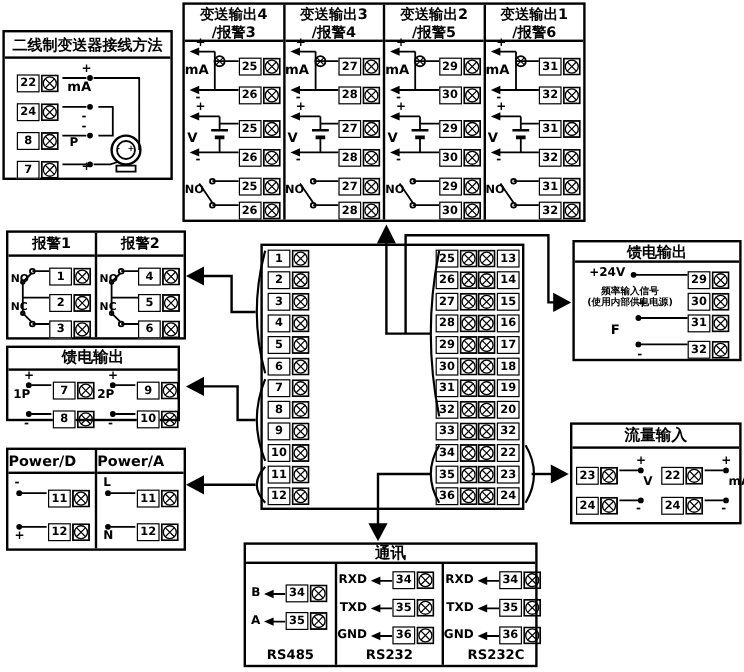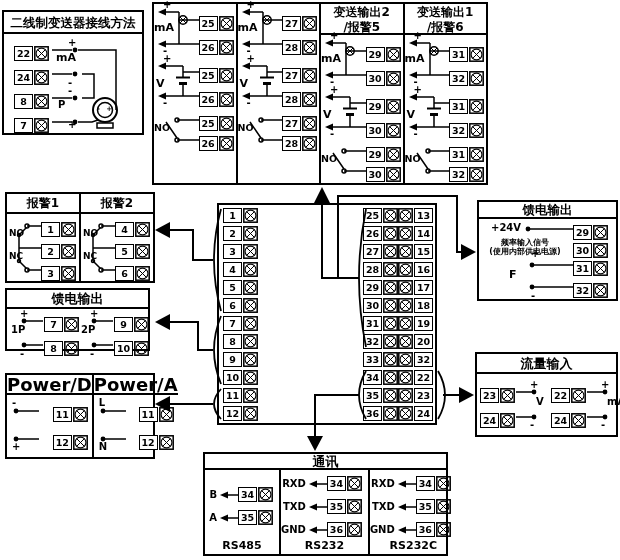--- a/index.html
+++ b/index.html
@@ -15,21 +15,21 @@
 .term.flip{flex-direction:row-reverse}
 .tnum{width:19px;height:15px;border:1.7px solid #000;display:inline-flex;
       align-items:center;justify-content:center;font-size:9.5px;font-weight:bold;background:#fff}
 .screwsvg{width:15px;height:15px;display:block;margin-left:1px}
 .term.flip .screwsvg{margin:0 1px 0 0}
 .wl{stroke:#000;stroke-width:1.5;fill:none}
 .ah{fill:#000;stroke:none}
 .dot{fill:#000;stroke:none}
 .wsvg{position:absolute}
 
-#p-two-wire{left:2px;top:10px;width:142px;height:125px}
+#p-two-wire{left:2px;top:25px;width:142px;height:125px}
 #p-two-wire .ptitle{height:22px;line-height:21px;font-size:12.5px}
 
 #p-transmit{left:152px;top:2px;width:336px;height:183px;display:flex}
 .tpanel{flex:1;position:relative}
 .tpanel + .tpanel{border-left:2px solid #000}
 .thead{height:31px;border-bottom:2px solid #000;text-align:center;
        font-weight:bold;font-size:12px;line-height:15px;padding-top:1px}
 .sec{position:relative}
 .sec-ma{height:54px}.sec-v{height:52px}.sec-no{height:40px}
 
@@ -44,21 +44,21 @@
 #p-feed{left:5px;top:288px;width:145px;height:63px}
 #p-feed .ptitle{height:19px;line-height:18px}
 #feed-body{position:relative;height:52px}
 .fgroup{position:absolute;top:0;width:68px;height:52px}
 
 #p-power{left:5px;top:373px;width:150px;height:86px}
 #power-cols{display:flex;height:100%}
 .pcol{flex:1;position:relative}
 .pcol + .pcol{border-left:2px solid #000}
 .pctitle{height:20px;line-height:19px;border-bottom:2px solid #000;text-align:left;
-         font-weight:bold;font-size:18px}
+         font-weight:bold;font-size:12px}
 .pbody{position:relative;height:61px}
 
 #p-center{left:217px;top:203px;width:220px;height:222px}
 .cl{position:absolute;left:4px}
 .crr{position:absolute;left:144px;display:flex}
 
 #p-freq{left:477px;top:200px;width:141px;height:101px}
 #p-freq .ptitle{height:17px;line-height:16px;font-size:12.5px}
 #fq-body{position:relative;height:78px}
 .f2{position:absolute;font-weight:bold;font-size:8px;line-height:9px;text-align:center}
@@ -131,20 +131,24 @@
   <span class="lab" style="left:52px;top:40px;font-size:11px">mA</span>
   <span class="lab" style="left:64px;top:66px">-</span>
   <span class="lab" style="left:64px;top:74px">-</span>
   <span class="lab" style="left:54px;top:88px">P</span>
   <span class="lab" style="left:64px;top:108px">+</span>
   <span class="lab" style="left:93px;top:94px;font-size:7px;letter-spacing:2px">- +</span>
 </div>
 
 <div class="panel" id="p-transmit">
     <div class="tpanel">
+    <div class="thead">
+      <div class="t1">变送输出4</div>
+      <div class="t2">/报警3</div>
+    </div>
     <div class="sec sec-ma">
       <svg class="wsvg" width="44" height="54" viewBox="0 0 44 54" style="left:1px;top:0">
         <path class="wl" d="M44,16 H24 M24,8 V40 M24,8 H10 M44,40 H24 M24,40 H10"></path>
         <circle class="wl" cx="28" cy="16" r="4.2"></circle>
         <path class="wl" style="stroke-width:1" d="M25,13 L31,19 M31,13 L25,19"></path>
         <polygon class="ah" points="11,4.5 11,11.5 3,8"></polygon>
         <polygon class="ah" points="11,36.5 11,43.5 3,40"></polygon>
       </svg>
       <span class="lab" style="left:9px;top:-4px">+</span>
       <span class="lab" style="left:9px;top:42px">-</span>
@@ -201,20 +205,24 @@
           </div></span>
       <span class="slot" style="top:22px;right:2px"><div class="term">
             <span class="tnum">26</span>
             <svg class="screwsvg" viewBox="0 0 15 15">
               <use href="#screw"></use>
             </svg>
           </div></span>
     </div>
   </div>
     <div class="tpanel">
+    <div class="thead">
+      <div class="t1">变送输出3</div>
+      <div class="t2">/报警4</div>
+    </div>
     <div class="sec sec-ma">
       <svg class="wsvg" width="44" height="54" viewBox="0 0 44 54" style="left:1px;top:0">
         <path class="wl" d="M44,16 H24 M24,8 V40 M24,8 H10 M44,40 H24 M24,40 H10"></path>
         <circle class="wl" cx="28" cy="16" r="4.2"></circle>
         <path class="wl" style="stroke-width:1" d="M25,13 L31,19 M31,13 L25,19"></path>
         <polygon class="ah" points="11,4.5 11,11.5 3,8"></polygon>
         <polygon class="ah" points="11,36.5 11,43.5 3,40"></polygon>
       </svg>
       <span class="lab" style="left:9px;top:-4px">+</span>
       <span class="lab" style="left:9px;top:42px">-</span>

